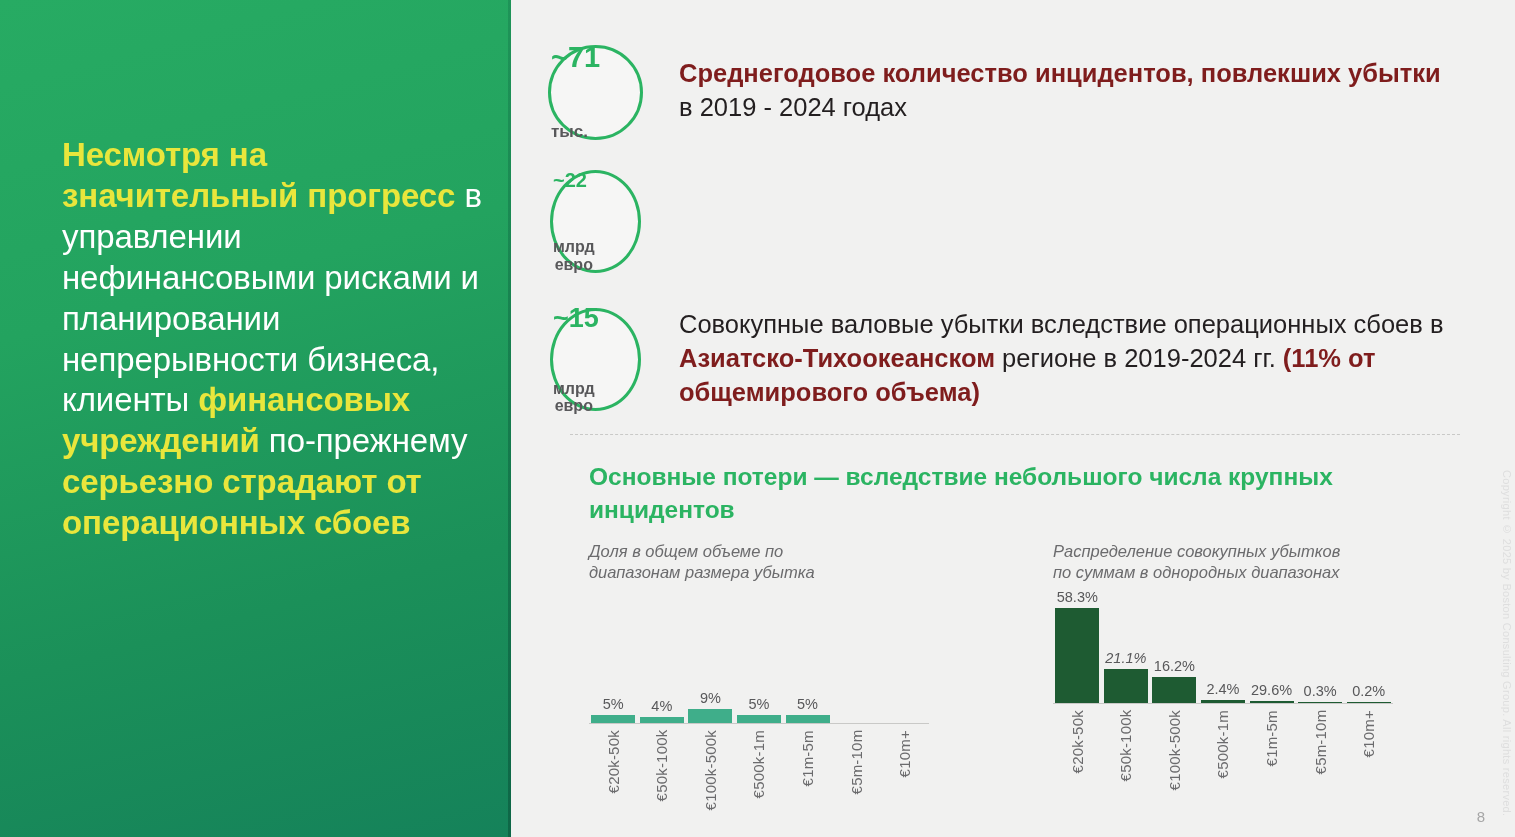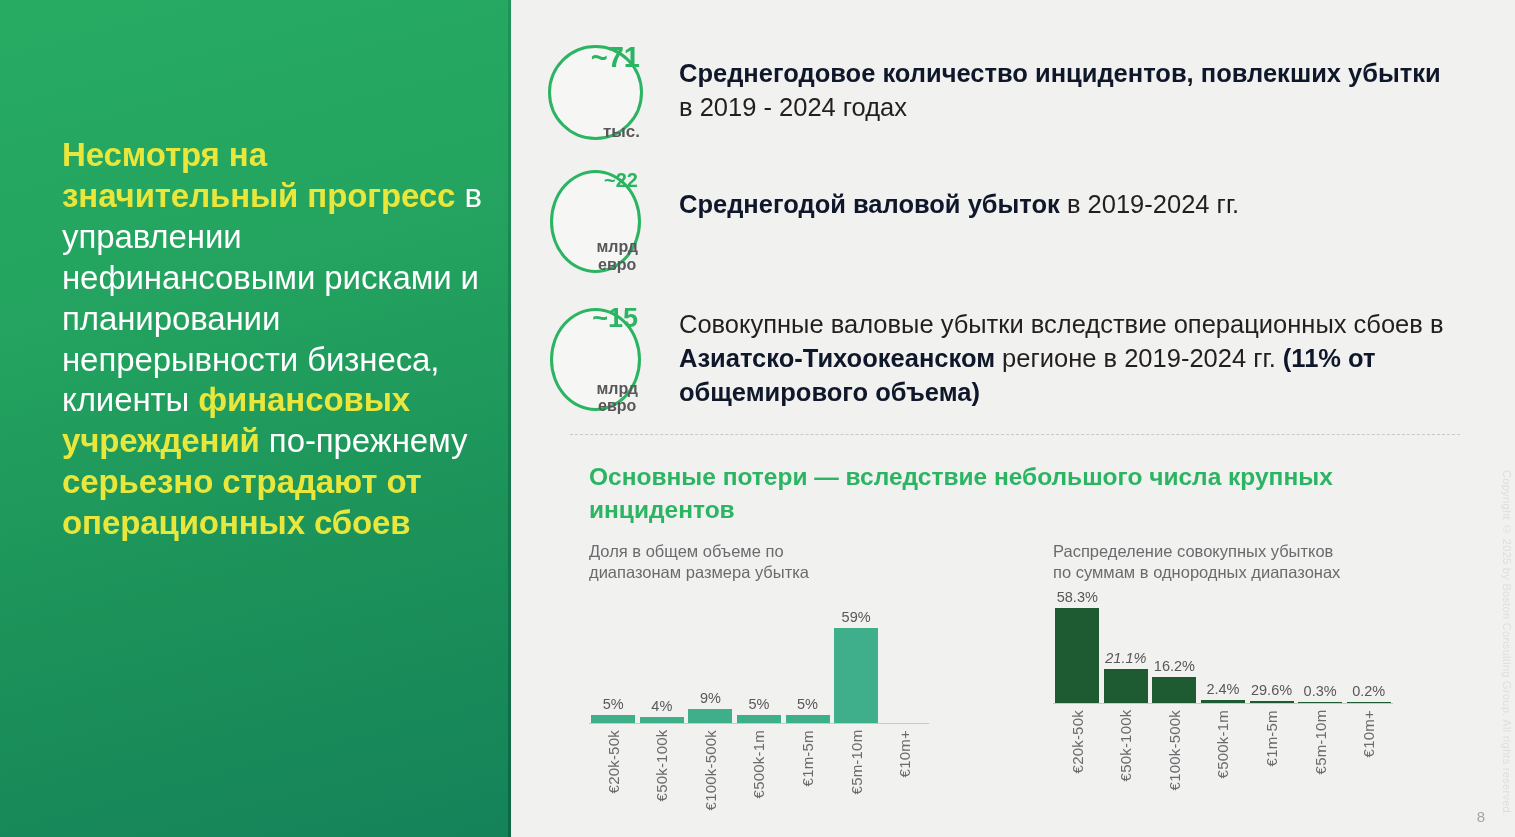--- a/index.html
+++ b/index.html
@@ -29,56 +29,57 @@
   .hl{color:#e9e63c;}
   .reg{font-weight:400;}
 
   
   .right-panel{position:absolute;left:511px;top:0;width:1004px;height:837px;}
 
   .stat-row{position:absolute;display:flex;align-items:flex-start;}
   .bubble{
     flex:0 0 auto;border:3.5px solid #2bb462;border-radius:50%;
     background:#f6f6f5;display:flex;flex-direction:column;
-    align-items:flex-end;justify-content:center;box-sizing:border-box;gap:44px;
+    align-items:flex-start;justify-content:center;box-sizing:border-box;gap:44px;
   }
   .bubble .num{color:#2bb462;font-weight:700;line-height:1;}
   .bubble .unit{color:#58585a;font-weight:700;line-height:1.08;text-align:center;}
 
   .b1{width:95px;height:95px;}
   .b1 .num{font-size:29px;}
   .b1 .unit{font-size:17px;margin-top:7px;}
   .b2{width:91px;height:103px;}
   .b2 .num{font-size:20px;}
   .b2 .unit{font-size:16px;margin-top:4px;}
   .b3{width:91px;height:103px;}
   .b3 .num{font-size:27px;}
   .b3 .unit{font-size:16px;margin-top:4px;}
 
   .stat-text{
     font-size:25.5px;line-height:1.33;color:#231f20;font-weight:700;
   }
-  .stat-text .g{color:#0f172a;}
+  .stat-text .g{color:#7f1d1d;}
   .stat-text .n{font-weight:400;color:#231f20;}
 
   .divider{
     position:absolute;left:570px;top:434px;width:890px;height:0;
     border-top:1px dashed #c9c9c7;
   }
 
   .section-title{
     position:absolute;left:589px;top:461px;width:875px;
     font-size:24.5px;line-height:1.33;font-weight:700;color:#2bb462;
   }
 
   
   .chart-block{position:absolute;}
   .chart-caption{
     font-size:16.5px;line-height:1.29;color:#6b6b6d;font-weight:400;
     white-space:pre-line;
+    font-style:italic;
   }
   .plot{position:relative;}
   .bars{display:flex;align-items:flex-end;height:100%;position:relative;}
   .bar-col{display:flex;flex-direction:column;align-items:center;justify-content:flex-end;height:100%;position:relative;}
   .bar-val{font-size:14.5px;color:#58585a;font-weight:400;margin-bottom:3px;white-space:nowrap;}
   .bar{width:44px;}
   .axis{position:absolute;left:0;height:1px;background:#c9c9c7;}
   .xlabels{display:flex;}
   .xlab{
     font-size:15px;color:#6b6b6d;writing-mode:vertical-rl;
@@ -119,23 +120,20 @@
         <span class="g">Среднегодовое количество инцидентов, повлекших убытки</span><span class="n"> в 2019 - 2024 годах</span>
       </div>
     </div>
 
     <div class="stat-row" style="left:39px;top:170px;width:930px;">
       <div class="bubble b2">
         <span class="num">~22</span>
         <span class="unit" style="white-space:pre-line;">млрд
 евро</span>
       </div>
-      <div class="stat-text" style="margin-left:38px;width:780px;padding-top:18px;">
-        <span class="g">Среднегодой валовой убыток</span><span class="n"> в 2019-2024 гг.</span>
-      </div>
     </div>
 
     <div class="stat-row" style="left:39px;top:308px;width:960px;">
       <div class="bubble b3">
         <span class="num">~15</span>
         <span class="unit" style="white-space:pre-line;">млрд
 евро</span>
       </div>
       <div class="stat-text" style="margin-left:38px;width:795px;padding-top:0px;">
         <span class="n">Совокупные валовые убытки вследствие операционных сбоев в </span><span class="g">Азиатско-Тихоокеанском</span><span class="n"> регионе в 2019-2024 гг. </span><span class="g">(11% от общемирового объема)</span>
@@ -166,24 +164,20 @@
             <div class="bar" style="height: 14.6441px; background: rgb(63, 174, 138);"></div>
           </div>
           <div class="bar-col" style="width: 48.5714px;">
             <div class="bar-val">5%</div>
             <div class="bar" style="height: 8.13559px; background: rgb(63, 174, 138);"></div>
           </div>
           <div class="bar-col" style="width: 48.5714px;">
             <div class="bar-val">5%</div>
             <div class="bar" style="height: 8.13559px; background: rgb(63, 174, 138);"></div>
           </div>
-          <div class="bar-col" style="width: 48.5714px;">
-            <div class="bar-val">59%</div>
-            <div class="bar" style="height: 96px; background: rgb(63, 174, 138);"></div>
-          </div>
         </div>
       <div class="axis" style="bottom:0;width:340px;"></div>
     </div>
     <div class="xlabels" id="xlabels-0" style="margin-top:6px;">
         <div style="width: 48.5714px; display: flex; justify-content: center;">
           <div class="xlab">€20k-50k</div>
         </div>
         <div style="width: 48.5714px; display: flex; justify-content: center;">
           <div class="xlab">€50k-100k</div>
         </div>

